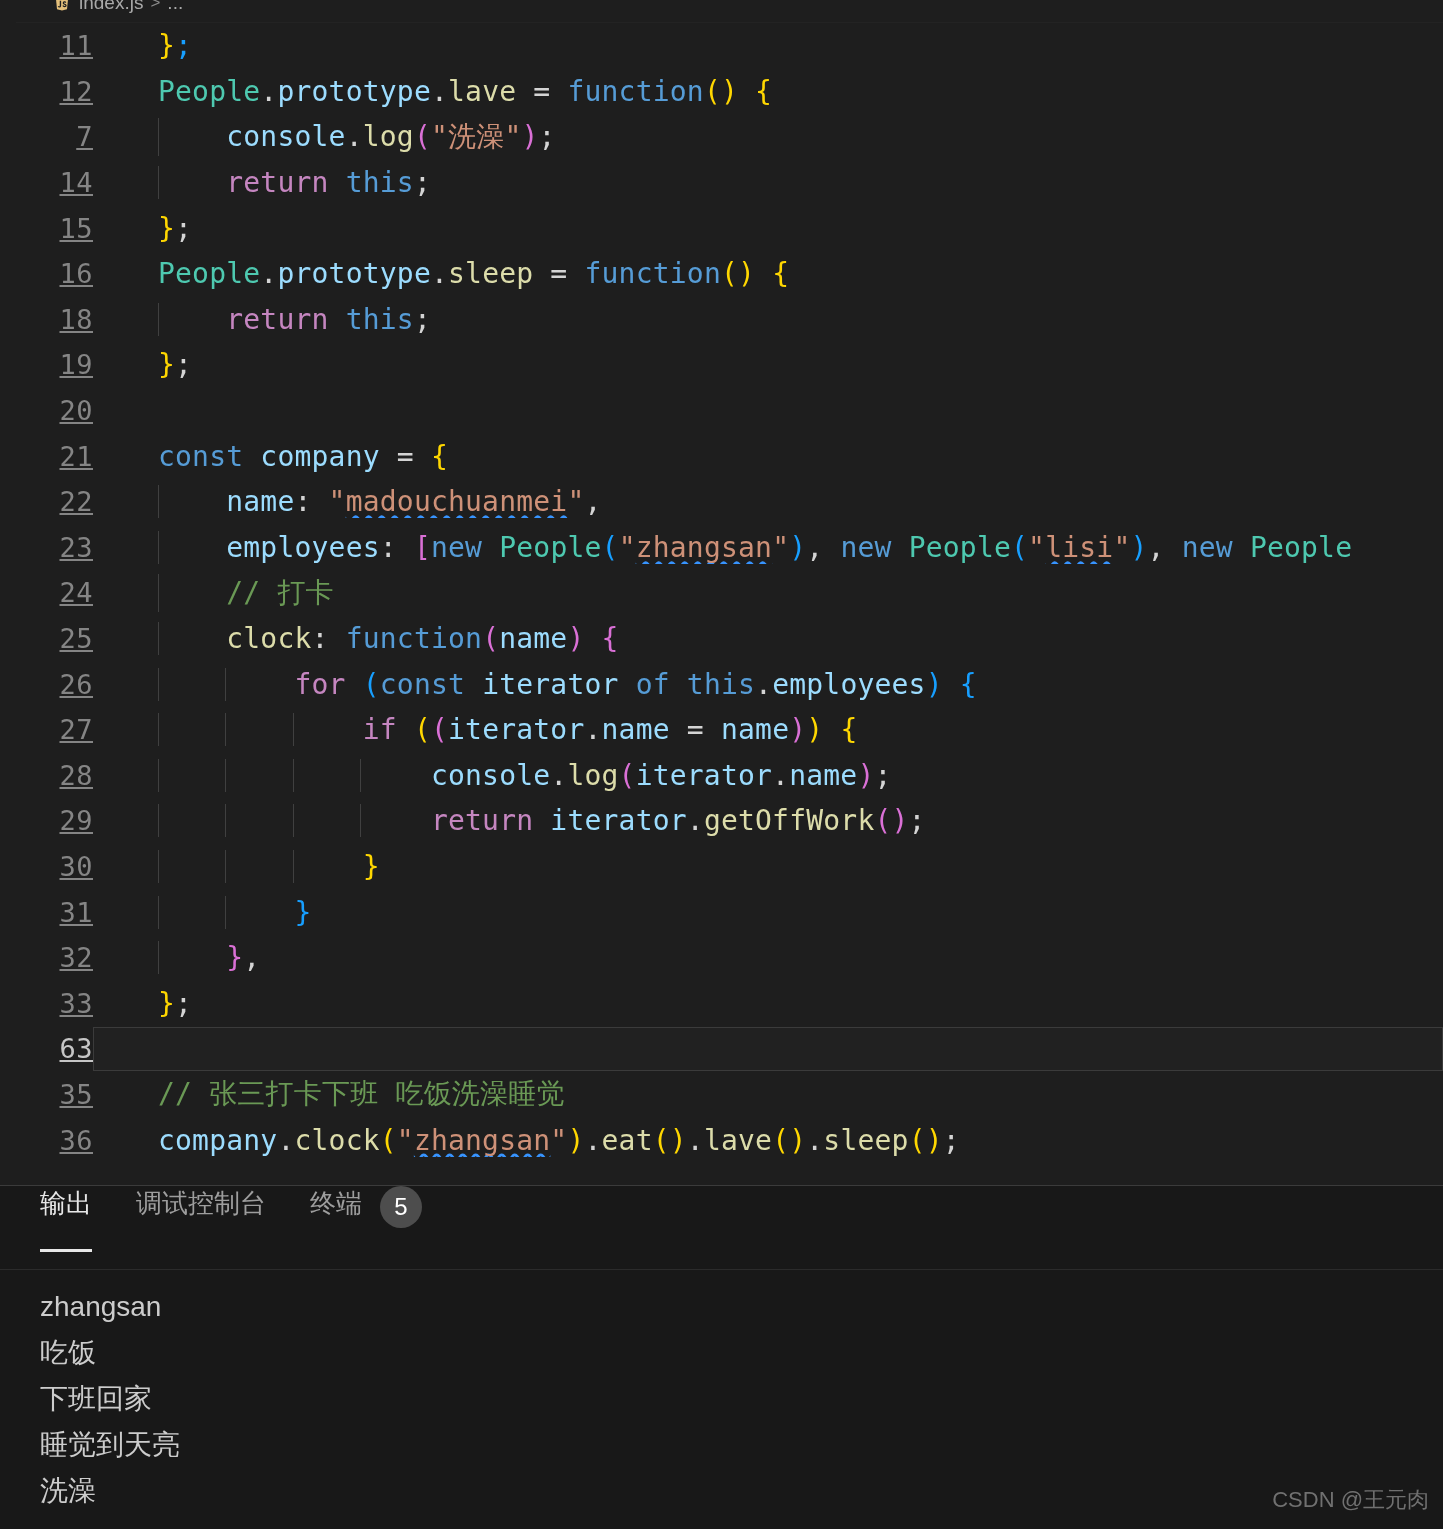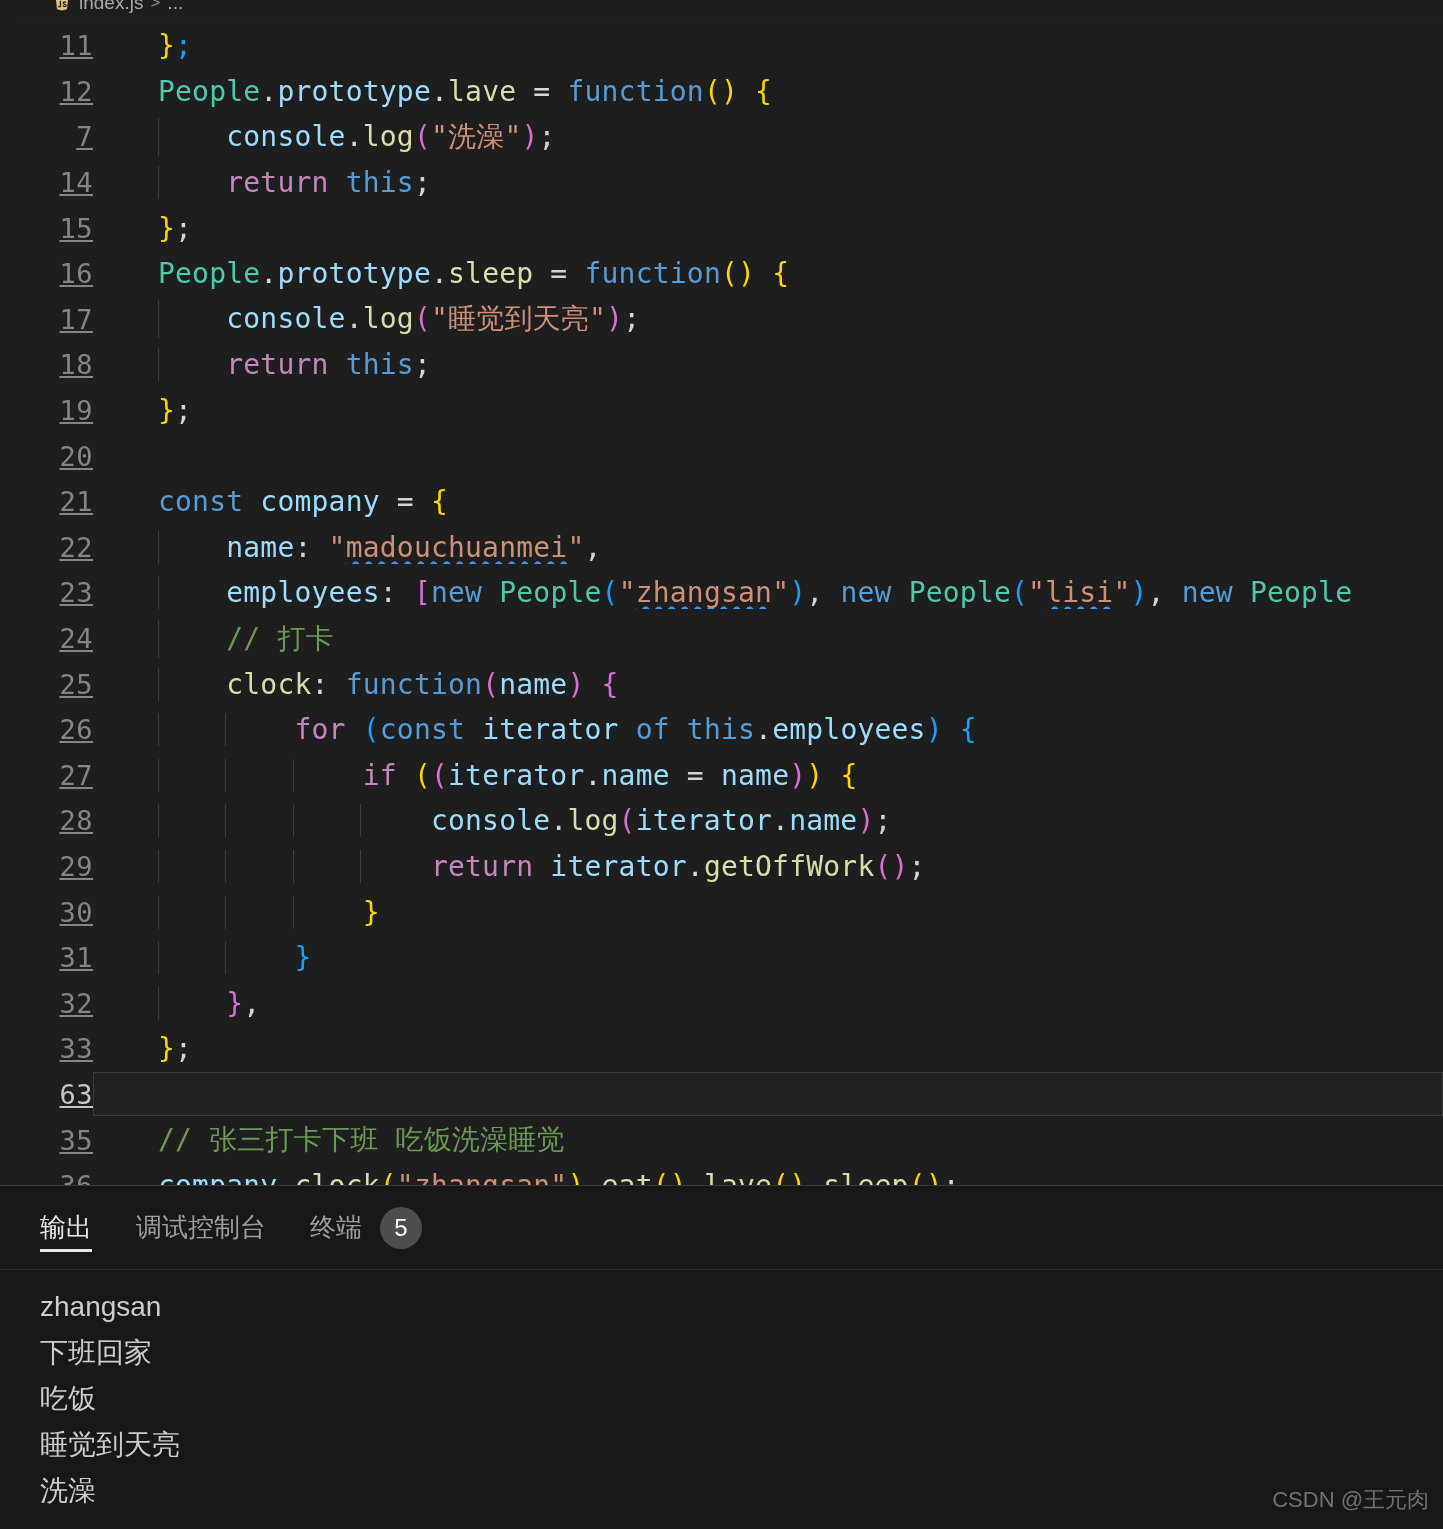--- a/index.html
+++ b/index.html
@@ -128,21 +128,21 @@
     gap: 0;
     background: #181818;
     border-bottom: 1px solid #2b2b2b;
   }
   .ptab {
     font-family: "Liberation Sans", sans-serif;
     font-size: 26px;
     color: #9d9d9d;
     padding: 0 22px;
     height: 84px;
-    display: flex; align-items: center;
+    display: flex; align-items: flex-start;
     position: relative;
   }
   .ptab:first-child { padding-left: 0; }
   .ptab.active { color: #e7e7e7; }
   .ptab.active::after {
     content: "";
     position: absolute;
     left: 0px; right: 22px;
     bottom: 18px;
     height: 3px;
@@ -197,21 +197,20 @@
   <span class="bc-text">...</span>
 </div>
 
 <div id="editor">
     <div class="code-line"><div class="lnum">11</div><div class="ltext"><span class="b-y">}</span><span class="b-b">;</span></div></div>
     <div class="code-line"><div class="lnum">12</div><div class="ltext"><span class="t-cls">People</span><span class="t-plain">.</span><span class="t-prop">prototype</span><span class="t-plain">.</span><span class="t-fn">lave</span><span class="t-plain"> = </span><span class="t-kw">function</span><span class="b-y">()</span><span class="t-plain"> </span><span class="b-y">{</span></div></div>
     <div class="code-line"><div class="lnum">7</div><div class="ltext"><span class="guide" style="left: 65px;"></span><span class="t-plain">    </span><span class="t-var">console</span><span class="t-plain">.</span><span class="t-fn">log</span><span class="b-m">(</span><span class="t-str">"洗澡"</span><span class="b-m">)</span><span class="t-plain">;</span></div></div>
     <div class="code-line"><div class="lnum">14</div><div class="ltext"><span class="guide" style="left: 65px;"></span><span class="t-plain">    </span><span class="t-ctrl">return</span><span class="t-plain"> </span><span class="t-kw">this</span><span class="t-plain">;</span></div></div>
     <div class="code-line"><div class="lnum">15</div><div class="ltext"><span class="b-y">}</span><span class="t-plain">;</span></div></div>
     <div class="code-line"><div class="lnum">16</div><div class="ltext"><span class="t-cls">People</span><span class="t-plain">.</span><span class="t-prop">prototype</span><span class="t-plain">.</span><span class="t-fn">sleep</span><span class="t-plain"> = </span><span class="t-kw">function</span><span class="b-y">()</span><span class="t-plain"> </span><span class="b-y">{</span></div></div>
-    <div class="code-line"><div class="lnum">17</div><div class="ltext"><span class="guide" style="left: 65px;"></span><span class="t-plain">    </span><span class="t-var">console</span><span class="t-plain">.</span><span class="t-fn">log</span><span class="b-m">(</span><span class="t-str">"睡觉到天亮"</span><span class="b-m">)</span><span class="t-plain">;</span></div></div>
     <div class="code-line"><div class="lnum">18</div><div class="ltext"><span class="guide" style="left: 65px;"></span><span class="t-plain">    </span><span class="t-ctrl">return</span><span class="t-plain"> </span><span class="t-kw">this</span><span class="t-plain">;</span></div></div>
     <div class="code-line"><div class="lnum">19</div><div class="ltext"><span class="b-y">}</span><span class="t-plain">;</span></div></div>
     <div class="code-line"><div class="lnum">20</div><div class="ltext"></div></div>
     <div class="code-line"><div class="lnum">21</div><div class="ltext"><span class="t-kw">const</span><span class="t-plain"> </span><span class="t-var">company</span><span class="t-plain"> = </span><span class="b-y">{</span></div></div>
     <div class="code-line"><div class="lnum">22</div><div class="ltext"><span class="guide" style="left: 65px;"></span><span class="t-plain">    </span><span class="t-prop">name</span><span class="t-plain">: </span><span class="t-str">"</span><span class="t-str squig">madouchuanmei</span><span class="t-str">"</span><span class="t-plain">,</span></div></div>
     <div class="code-line"><div class="lnum">23</div><div class="ltext"><span class="guide" style="left: 65px;"></span><span class="t-plain">    </span><span class="t-prop">employees</span><span class="t-plain">: </span><span class="b-m">[</span><span class="t-kw">new</span><span class="t-plain"> </span><span class="t-cls">People</span><span class="b-b">(</span><span class="t-str">"</span><span class="t-str squig">zhangsan</span><span class="t-str">"</span><span class="b-b">)</span><span class="t-plain">, </span><span class="t-kw">new</span><span class="t-plain"> </span><span class="t-cls">People</span><span class="b-b">(</span><span class="t-str">"</span><span class="t-str squig">lisi</span><span class="t-str">"</span><span class="b-b">)</span><span class="t-plain">, </span><span class="t-kw">new</span><span class="t-plain"> </span><span class="t-cls">People</span></div></div>
     <div class="code-line"><div class="lnum">24</div><div class="ltext"><span class="guide" style="left: 65px;"></span><span class="t-plain">    </span><span class="t-com">// 打卡</span></div></div>
     <div class="code-line"><div class="lnum">25</div><div class="ltext"><span class="guide" style="left: 65px;"></span><span class="t-plain">    </span><span class="t-fn">clock</span><span class="t-plain">: </span><span class="t-kw">function</span><span class="b-m">(</span><span class="t-var">name</span><span class="b-m">)</span><span class="t-plain"> </span><span class="b-m">{</span></div></div>
     <div class="code-line"><div class="lnum">26</div><div class="ltext"><span class="guide" style="left: 65px;"></span><span class="guide" style="left: 132.44px;"></span><span class="t-plain">        </span><span class="t-ctrl">for</span><span class="t-plain"> </span><span class="b-b">(</span><span class="t-kw">const</span><span class="t-plain"> </span><span class="t-var">iterator</span><span class="t-plain"> </span><span class="t-kw">of</span><span class="t-plain"> </span><span class="t-kw">this</span><span class="t-plain">.</span><span class="t-prop">employees</span><span class="b-b">)</span><span class="t-plain"> </span><span class="b-b">{</span></div></div>
     <div class="code-line"><div class="lnum">27</div><div class="ltext"><span class="guide" style="left: 65px;"></span><span class="guide" style="left: 132.44px;"></span><span class="guide" style="left: 199.88px;"></span><span class="t-plain">            </span><span class="t-ctrl">if</span><span class="t-plain"> </span><span class="b-y">(</span><span class="b-m">(</span><span class="t-var">iterator</span><span class="t-plain">.</span><span class="t-prop">name</span><span class="t-plain"> = </span><span class="t-var">name</span><span class="b-m">)</span><span class="b-y">)</span><span class="t-plain"> </span><span class="b-y">{</span></div></div>
@@ -234,20 +233,20 @@
       <div class="ptab">
         <span>调试控制台</span>
       </div>
       <div class="ptab">
         <span>终端</span>
         <span class="badge">5</span>
       </div>
     </div>
   <div id="panel-body">
       <div class="oline">zhangsan</div>
+      <div class="oline">吃饭</div>
       <div class="oline">下班回家</div>
-      <div class="oline">吃饭</div>
       <div class="oline">睡觉到天亮</div>
       <div class="oline">洗澡</div>
     </div>
 </div>
 
 <div id="watermark">CSDN @王元肉</div>
 
 </body></html>

